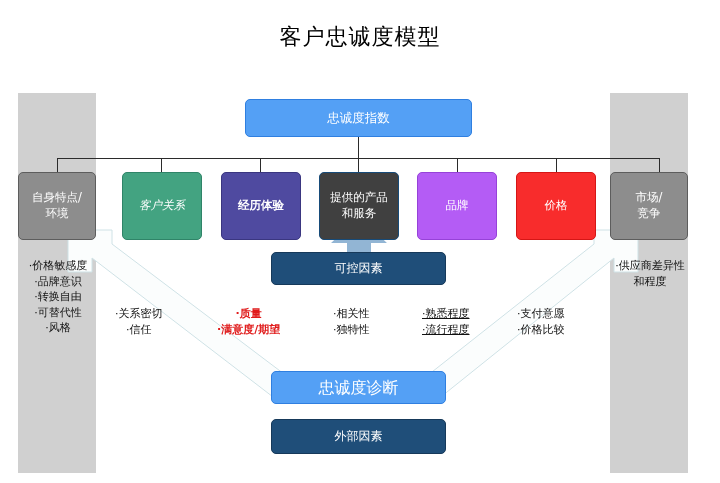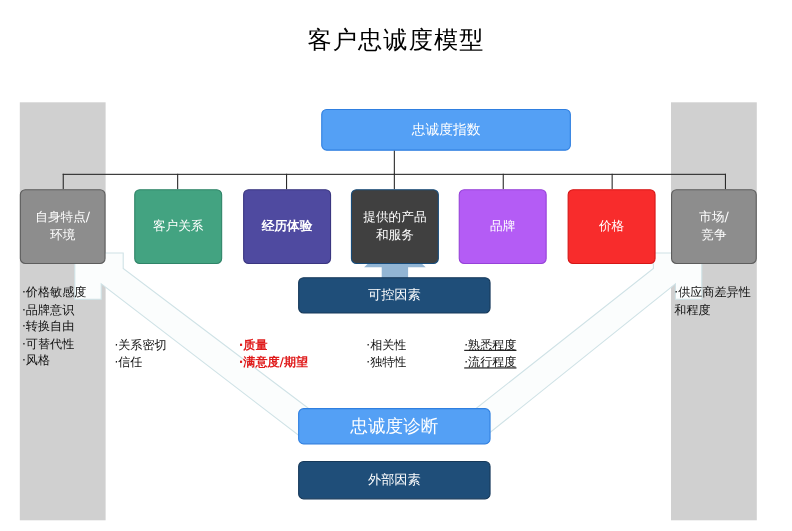--- a/index.html
+++ b/index.html
@@ -33,21 +33,20 @@
     line-height:1.35;
     box-sizing:border-box;
   }
   .box span{display:block;padding:0 3px;}
 
   
   #box-index{
     left:245px;top:99px;width:227px;height:38px;
     background:#54a0f5;border:1px solid #2f7fe0;
     font-size:12.5px;
-    margin-left:47px;
   }
 
   
   .factor{top:172px;height:68px;width:80px;}
   #box-self{left:18px;background:#8d8d8d;border:1px solid #5d5d5d;width:78px;}
   #box-relation{left:122px;background:#43a381;border:1px solid #2f8468;}
   #box-experience{left:221px;background:#4f4aa0;border:1px solid #3a3680;}
   #box-product{left:319px;background:#404040;border:1px solid #174b79;align-items:center;}
   #box-brand{left:417px;background:#b45cf5;border:1px solid #9642d8;}
   #box-price{left:516px;background:#f82c2c;border:1px solid #d51616;}
@@ -74,24 +73,24 @@
   .vline{width:1px;}
   .hline{height:1px;}
 
   
   .bullets{
     position:absolute;
     font-size:11px;color:#111;line-height:1.42;white-space:nowrap;
   }
   .bullets.red{color:#e01b1b;}
   .bullets.wrap{white-space:normal;}
-  .bullets div{margin:0;}
+  .bullets div{margin:0;text-align:center;}
 
   #bul-self{left:20px;top:258px;width:76px;}
-  #bul-relation{left:104px;top:306px;}
+  #bul-relation{left:115px;top:306px;}
   #bul-quality{left:217px;top:306px;font-weight:bold;}
   #bul-product{left:333px;top:306px;}
   #bul-brand{left:422px;top:306px;text-decoration:underline;}
   #bul-price{left:517px;top:306px;}
   #bul-market{left:613px;top:258px;width:74px;}
 
   
   .ghost{position:absolute;pointer-events:none;}
 
   
@@ -130,21 +129,21 @@
   <div class="conn vline" style="left:358px;top:158px;height:14px;"></div>
   <div class="conn vline" style="left:457px;top:158px;height:14px;"></div>
   <div class="conn vline" style="left:556px;top:158px;height:14px;"></div>
   <div class="conn vline" style="left:659px;top:158px;height:14px;"></div>
 
   <div class="box factor" id="box-self">
     <span style="white-space:pre-line;">自身特点/
 环境</span>
   </div>
   <div class="box factor" id="box-relation">
-    <span style="white-space:pre-line;">客户关系</span>
+    <span style="white-space:pre-line;font-style:italic;">客户关系</span>
   </div>
   <div class="box factor" id="box-experience">
     <span style="white-space:pre-line;font-weight:bold;">经历体验</span>
   </div>
   <div class="box factor" id="box-product">
     <span style="white-space:pre-line;">提供的产品
 和服务</span>
   </div>
   <div class="box factor" id="box-brand">
     <span style="white-space:pre-line;">品牌</span>
@@ -182,20 +181,24 @@
   <div class="bullets" id="bul-product">
     <div>·相关性</div>
     <div>·独特性</div>
   </div>
 
   <div class="bullets" id="bul-brand">
     <div>·熟悉程度</div>
     <div>·流行程度</div>
   </div>
 
+  <div class="bullets" id="bul-price">
+    <div>·支付意愿</div>
+    <div>·价格比较</div>
+  </div>
 
   <div class="bullets wrap" id="bul-market">
     <div>·供应商差异性和程度</div>
   </div>
 
   <div class="box" id="box-diagnosis">
     <span>忠诚度诊断</span>
   </div>
   <div class="box" id="box-external">
     <span>外部因素</span>

